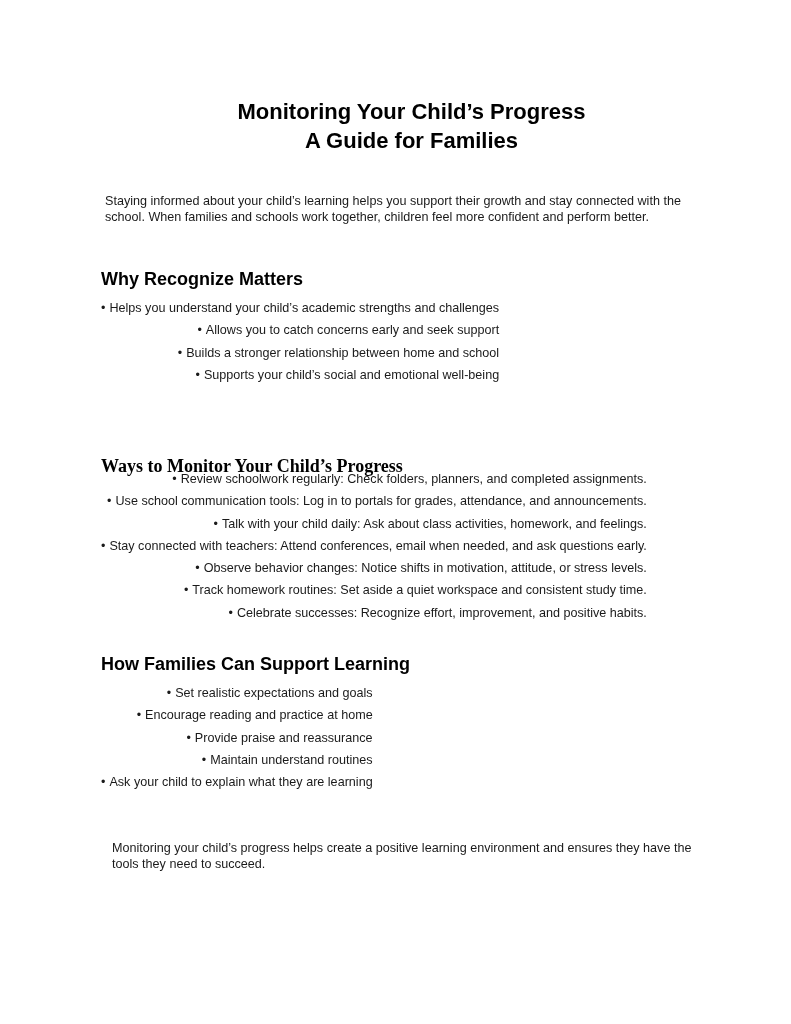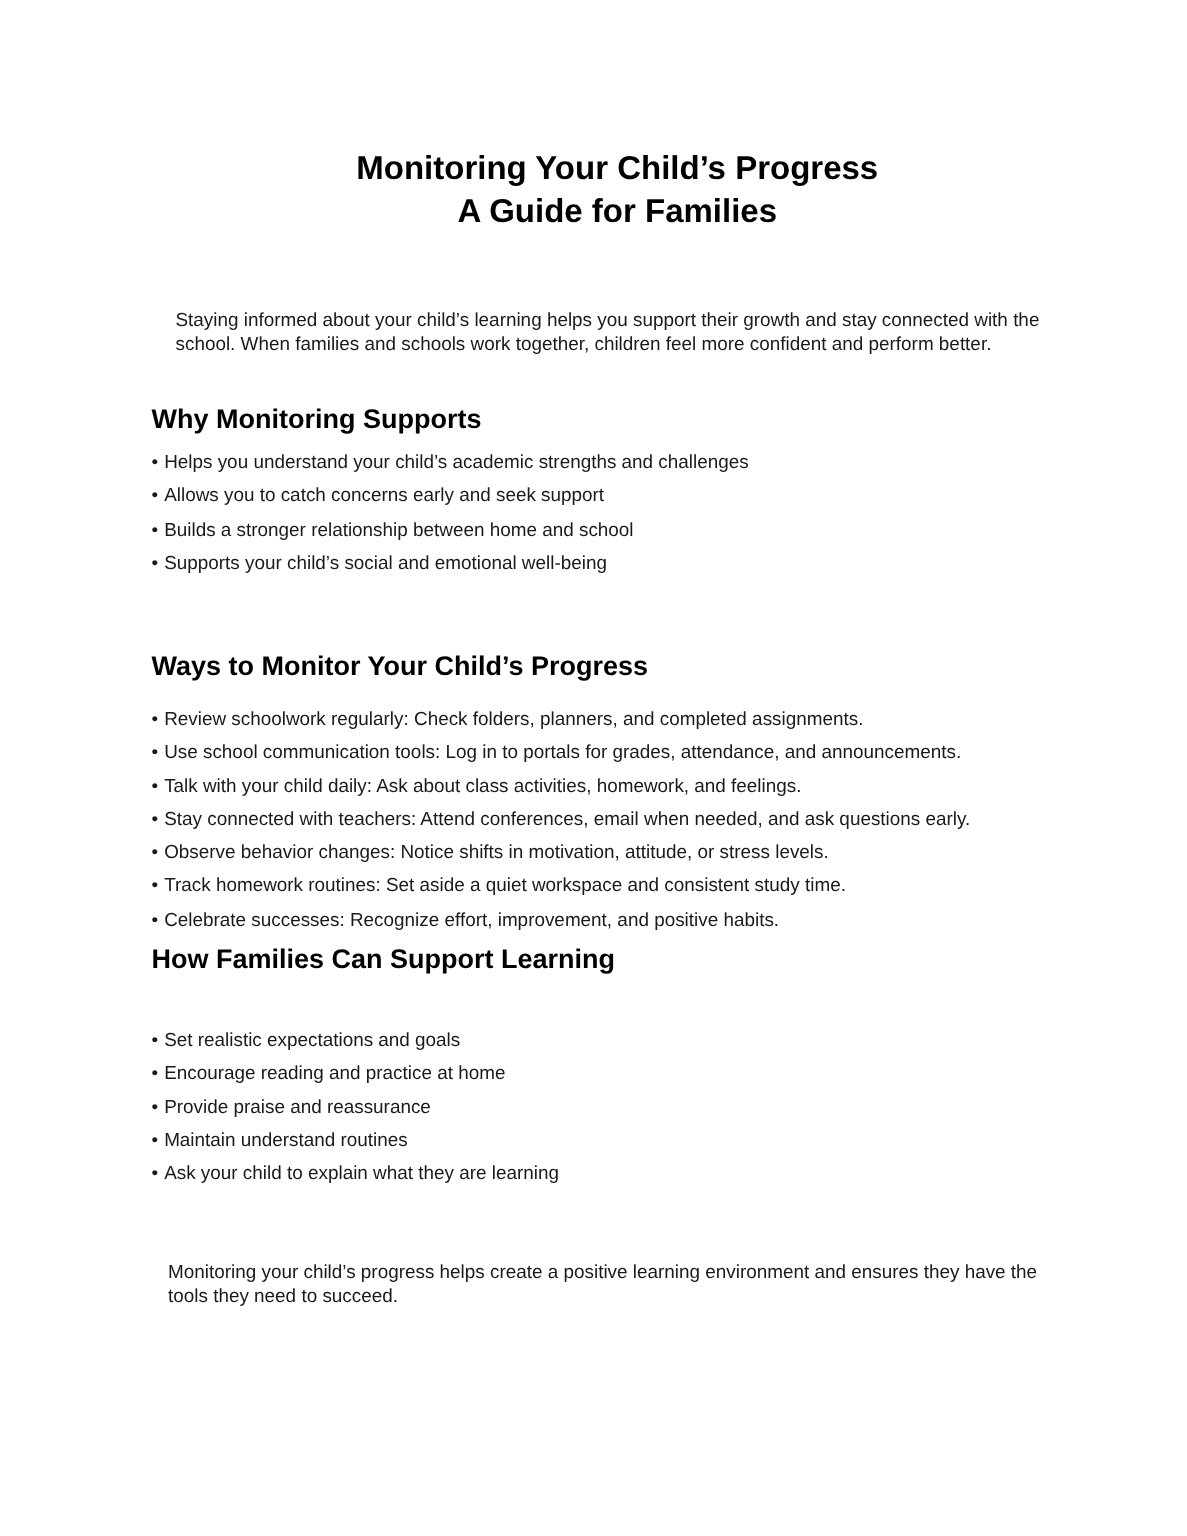--- a/index.html
+++ b/index.html
@@ -36,21 +36,21 @@
       padding-left: 16px;
     }
     .title span { display: block; }
     .intro {
       position: absolute;
       left: 101px;
       top: 190px;
       width: 600px;
       font-size: 12.6px;
       line-height: 15.5px;
-      margin: 16px;
+      margin: 4px;
     }
     .section-heading {
       position: absolute;
       left: 101px;
       font-weight: bold;
       font-size: 18px;
       line-height: 22px;
       color: #000;
       margin: 0;
     }
@@ -59,20 +59,21 @@
       left: 101px;
       margin: 0;
       padding: 0;
       list-style: none;
       font-size: 12.6px;
     }
     .bullets li {
       height: 22.3px;
       line-height: 16px;
       white-space: nowrap;
+      text-align: right;
     }
     .bullet-dot {
       display: inline-block;
       margin-right: 4px;
     }
     .closing {
       position: absolute;
       left: 101px;
       top: 830px;
       width: 600px;
@@ -86,40 +87,40 @@
 
 <div class="page">
 
   <h1 class="title">
     <span>Monitoring Your Child’s Progress</span>
     <span>A Guide for Families</span>
   </h1>
 
   <p class="intro">Staying informed about your child’s learning helps you support their growth and stay connected with the school. When families and schools work together, children feel more confident and perform better.</p>
 
-  <h2 class="section-heading" style="top:268px;">Why Monitoring Supports</h2>
+  <h2 class="section-heading" style="top:268px;">Why Recognize Matters</h2>
   <ul class="bullets" style="top:300px;">
     <li><span class="bullet-dot">•</span><span>Helps you understand your child’s academic strengths and challenges</span></li>
     <li><span class="bullet-dot">•</span><span>Allows you to catch concerns early and seek support</span></li>
     <li><span class="bullet-dot">•</span><span>Builds a stronger relationship between home and school</span></li>
     <li><span class="bullet-dot">•</span><span>Supports your child’s social and emotional well-being</span></li>
   </ul>
 
-  <h2 class="section-heading" style="top:433px;">Ways to Monitor Your Child’s Progress</h2>
+  <h2 class="section-heading" style="top:455px;font-family:Liberation Serif, serif;">Ways to Monitor Your Child’s Progress</h2>
   <ul class="bullets" style="top:471px;">
     <li><span class="bullet-dot">•</span><span>Review schoolwork regularly: Check folders, planners, and completed assignments.</span></li>
     <li><span class="bullet-dot">•</span><span>Use school communication tools: Log in to portals for grades, attendance, and announcements.</span></li>
     <li><span class="bullet-dot">•</span><span>Talk with your child daily: Ask about class activities, homework, and feelings.</span></li>
     <li><span class="bullet-dot">•</span><span>Stay connected with teachers: Attend conferences, email when needed, and ask questions early.</span></li>
     <li><span class="bullet-dot">•</span><span>Observe behavior changes: Notice shifts in motivation, attitude, or stress levels.</span></li>
     <li><span class="bullet-dot">•</span><span>Track homework routines: Set aside a quiet workspace and consistent study time.</span></li>
     <li><span class="bullet-dot">•</span><span>Celebrate successes: Recognize effort, improvement, and positive habits.</span></li>
   </ul>
 
-  <h2 class="section-heading" style="top:628px;">How Families Can Support Learning</h2>
+  <h2 class="section-heading" style="top:653px;">How Families Can Support Learning</h2>
   <ul class="bullets" style="top:685px;">
     <li><span class="bullet-dot">•</span><span>Set realistic expectations and goals</span></li>
     <li><span class="bullet-dot">•</span><span>Encourage reading and practice at home</span></li>
     <li><span class="bullet-dot">•</span><span>Provide praise and reassurance</span></li>
     <li><span class="bullet-dot">•</span><span>Maintain understand routines</span></li>
     <li><span class="bullet-dot">•</span><span>Ask your child to explain what they are learning</span></li>
   </ul>
 
   <p class="closing">Monitoring your child’s progress helps create a positive learning environment and ensures they have the tools they need to succeed.</p>
 

